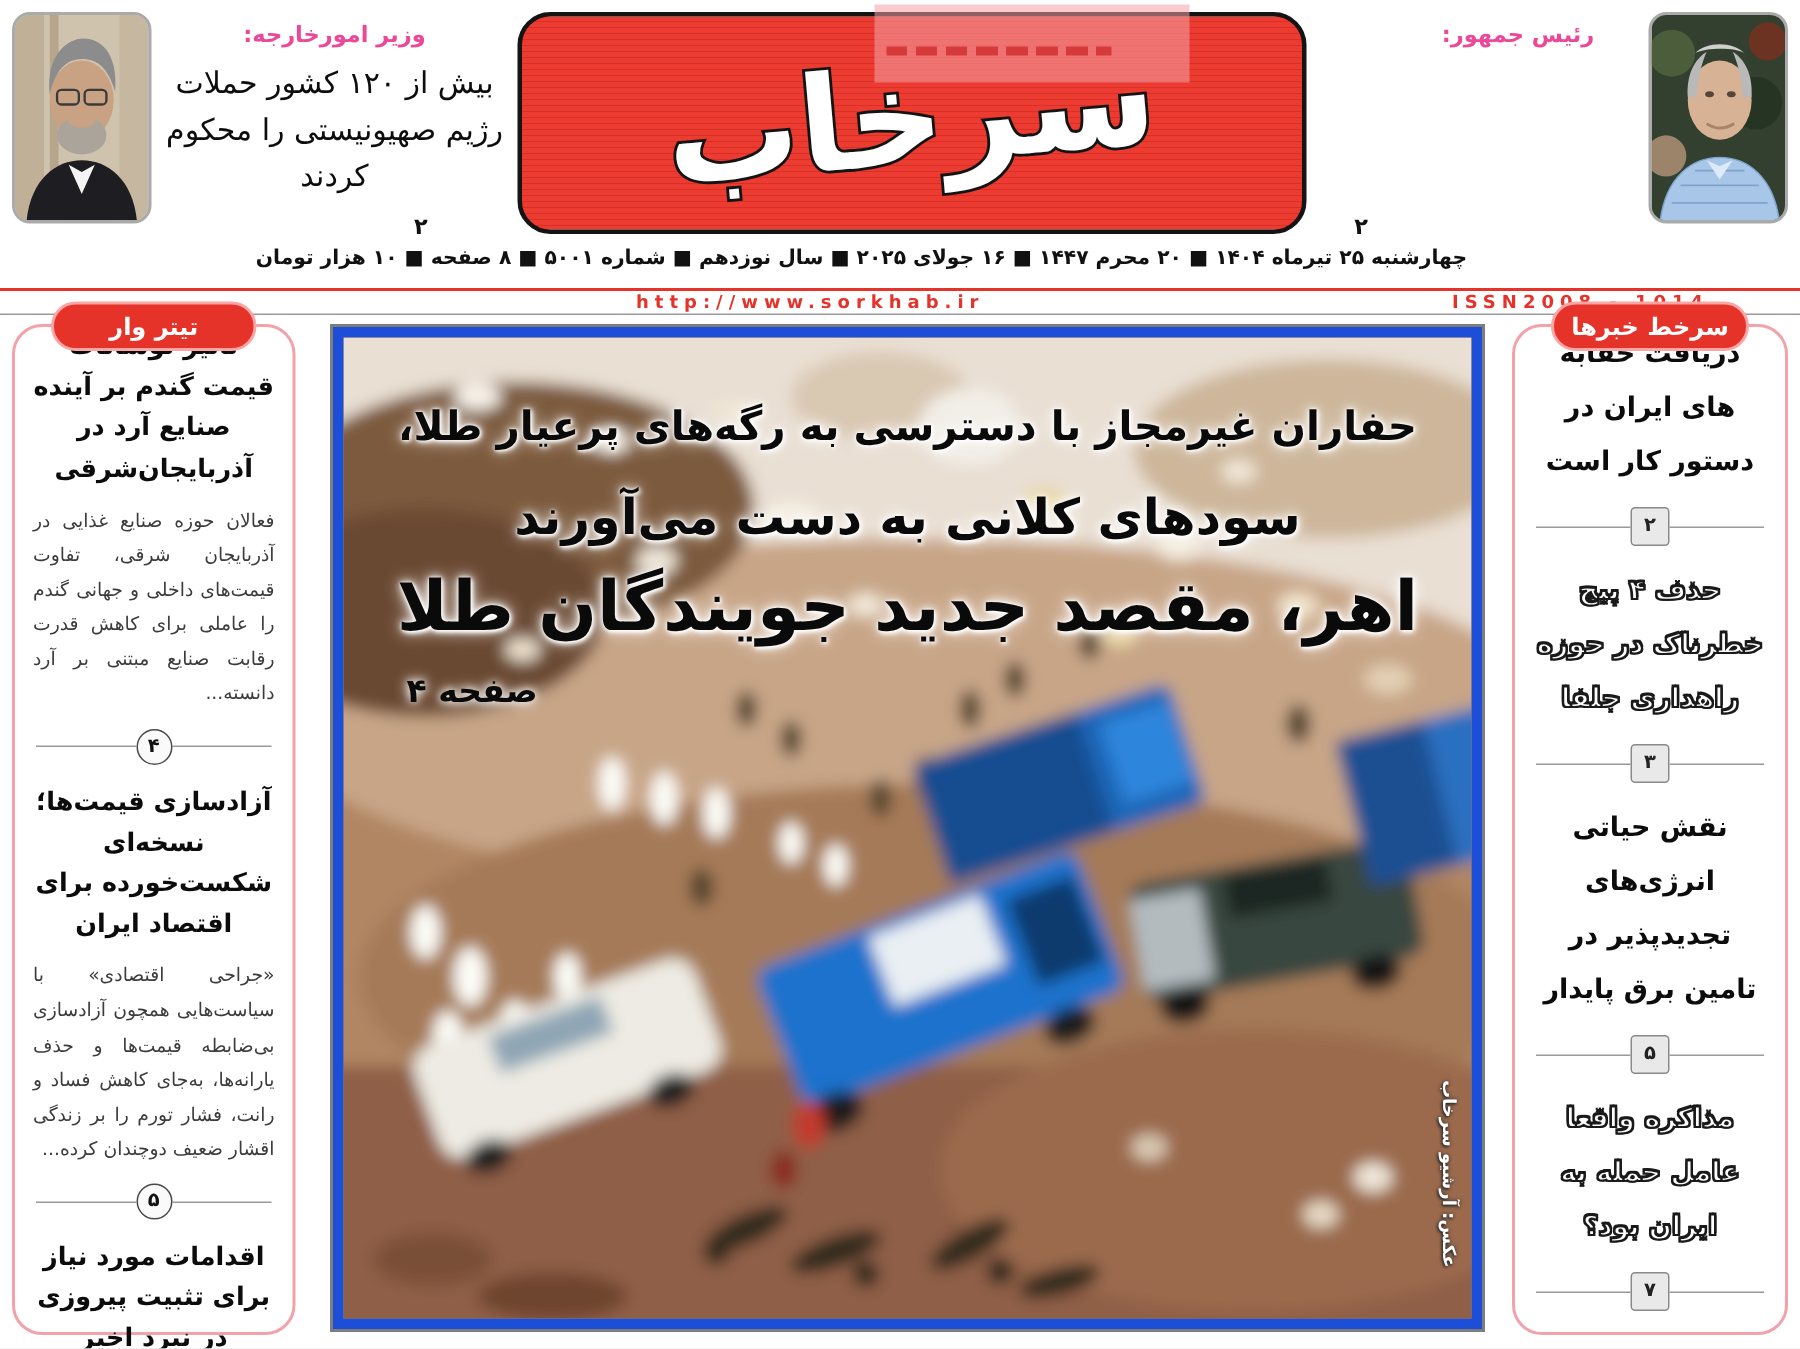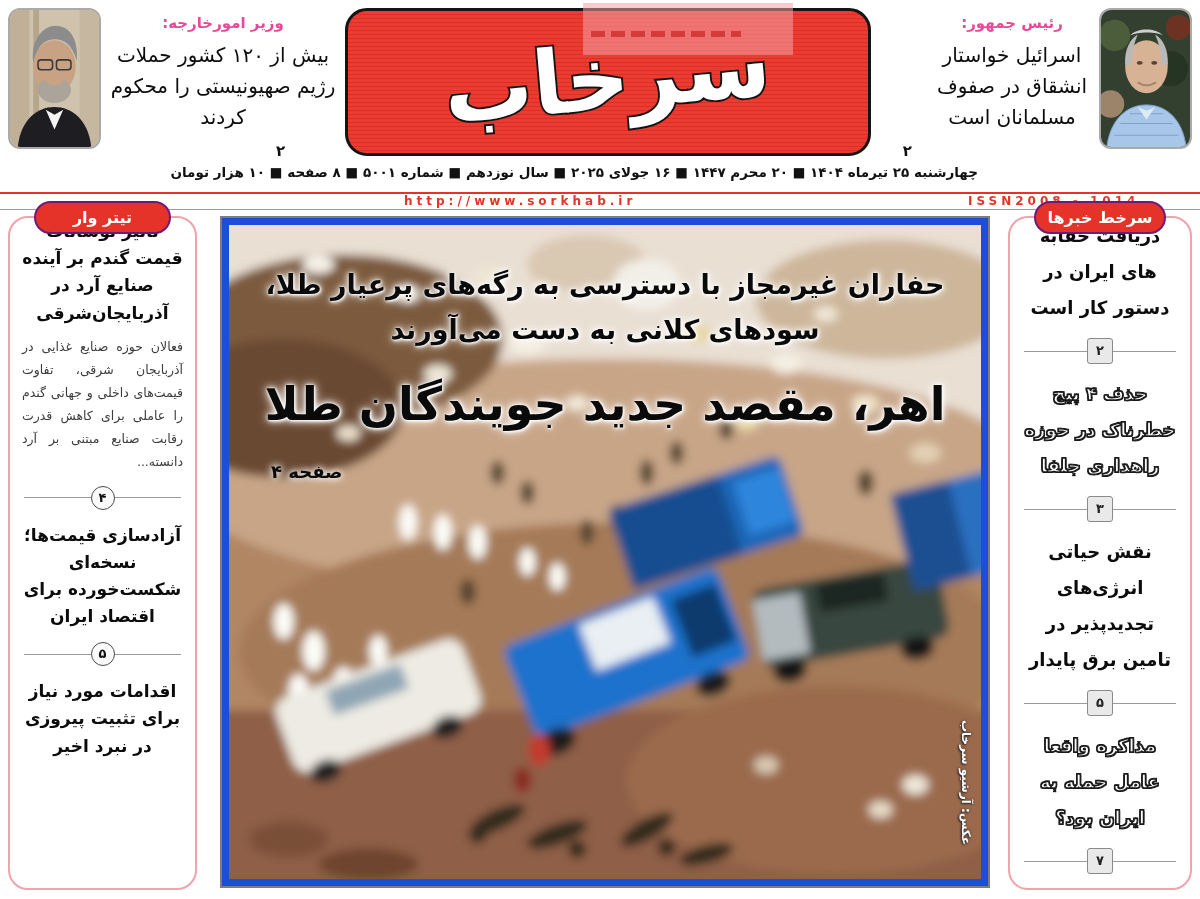--- a/index.html
+++ b/index.html
@@ -36,29 +36,29 @@
   .mast-watermark::before { content:""; position:absolute; left:8px; top:28px; width:150px; height:6px;
     background:repeating-linear-gradient(90deg,#c22 0 14px,transparent 14px 20px); opacity:.7; }
 
   
   .dateline { position:absolute; left:300px; right:222px; top:164px; text-align:center;
     font-size:13.5px; font-weight:bold; color:#111; white-space:nowrap; }
   .rule-red  { position:absolute; left:0; right:0; top:192px; height:2px; background:#e5332a; }
   .rule-gray { position:absolute; left:0; right:0; top:209px; height:1px; background:#9a9a9a; }
   .redline-text { position:absolute; top:194px; font-size:12px; font-weight:bold; color:#e5332a;
     letter-spacing:4px; direction:ltr; }
-  .url-text  { left:404px; }
+  .url-text  { left:424px; }
   .issn-text { left:968px; }
 
   
   .sidecol { position:absolute; top:216px; height:674px; border:2px solid #f2a2aa; border-radius:20px; background:#fff; }
   .col-left  { left:8px;  width:189px; }
   .col-right { right:8px; width:184px; }
   .col-pill { position:absolute; top:-17px; right:24px; left:24px; height:33px;
-    background:#e5332a; border:2px solid #701a75; border-radius:20px;
+    background:#e5332a; border:2px solid #fca5a5; border-radius:20px;
     color:#fff; font-size:16px; font-weight:bold; text-align:center; line-height:29px; }
 
   .hl-item { padding:0 12px; }
   .hl-title { font-size:17px; font-weight:bold; color:#0c0c0c; text-align:center; line-height:1.6; }
   .hl-body  { font-size:12.5px; color:#3c3c3c; text-align:justify; line-height:1.85; margin-top:8px; }
   .divider { display:flex; align-items:center; gap:0; margin:12px 14px; }
   .divider .line { flex:1; height:1px; background:#9a9a9a; }
   .badge-circle { width:24px; height:24px; border:1.5px solid #4a4a4a; border-radius:50%;
     background:#fafafa; font-size:13px; font-weight:bold; color:#111; text-align:center; line-height:21px; }
   .badge-square { width:26px; height:26px; border:1.5px solid #8a8a8a; border-radius:3px;
@@ -74,23 +74,23 @@
 
   
   .photo-frame { position:absolute; left:220px; top:216px; width:770px; height:672px;
     border:2px solid #7d7d7d; background:#1d4ed8; padding:7px; }
   .photo { position:relative; width:100%; height:100%; overflow:hidden; background:#b08663; }
   .photo > svg { position:absolute; inset:0; width:100%; height:100%; }
 
   .overlay { position:absolute; left:0; right:0; text-align:center; color:#0a0a0a;
     text-shadow:0 0 6px #fff, 0 0 12px #fff, 0 0 2px #fff, 1px 1px 3px #fff; }
   .ov-kicker1 { top:44px;  font-size:27px; font-weight:bold; }
-  .ov-kicker2 { top:89px; font-size:27px; font-weight:bold; }
+  .ov-kicker2 { top:100px; font-size:33px; font-weight:bold; }
   .ov-head    { top:152px; font-size:46px; font-weight:bold; letter-spacing:-1px; }
-  .ov-page    { position:absolute; left:42px; top:236px; font-size:18px; font-weight:bold; color:#0a0a0a;
+  .ov-page    { position:absolute; left:42px; top:224px; font-size:22px; font-weight:bold; color:#0a0a0a;
     text-shadow:0 0 6px #fff, 0 0 10px #fff; }
   .photo-caption { position:absolute; right:8px; bottom:34px; writing-mode:vertical-rl;
     color:#fff; font-size:12px; font-weight:bold; letter-spacing:1px;
     text-shadow:0 0 3px #333, 1px 1px 2px #222; }
 </style>
 </head>
 <body>
 
 <div class="page">
 
@@ -118,21 +118,20 @@
 
   <div class="masthead">
     <div class="mast-watermark"></div>
     <svg viewBox="0 0 526 148">
       <text x="263" y="102" text-anchor="middle" font-family="DejaVu Sans, sans-serif" font-size="92" font-weight="bold" fill="#ffffff" stroke="#141414" stroke-width="4" paint-order="stroke" transform="rotate(-5 263 80)">سرخاب</text>
     </svg>
   </div>
 
   <div class="topstory topstory-right">
     <div class="kicker">رئیس جمهور:</div>
-    <div class="title">اسرائیل خواستار انشقاق در صفوف مسلمانان است</div>
   </div>
   <div class="portrait portrait-right">
     <svg viewBox="0 0 92 140" preserveAspectRatio="none">
       <rect width="92" height="140" fill="#33402f"></rect>
       <circle cx="14" cy="26" r="16" fill="#53643f" opacity="0.8"></circle>
       <circle cx="80" cy="18" r="13" fill="#7a3020" opacity="0.8"></circle>
       <circle cx="72" cy="60" r="18" fill="#253322" opacity="0.9"></circle>
       <circle cx="10" cy="96" r="14" fill="#c9a183" opacity="0.7"></circle>
       <ellipse cx="47" cy="58" rx="22" ry="27" fill="#d8b294"></ellipse>
       <path d="M25,56 C24,40 30,30 38,25 C34,34 32,44 31,56 Z" fill="#b9b9b9"></path>
@@ -163,20 +162,21 @@
       <div class="hl-body">فعالان حوزه صنایع غذایی در آذربایجان شرقی، تفاوت قیمت‌های داخلی و جهانی گندم را عاملی برای کاهش قدرت رقابت صنایع مبتنی بر آرد دانسته...</div>
     </div>
     <div class="divider">
       <div class="line"></div>
       <div class="badge-circle">۴</div>
       <div class="line"></div>
     </div>
 
     <div class="hl-item">
       <div class="hl-title">آزادسازی قیمت‌ها؛ نسخه‌ای شکست‌خورده برای اقتصاد ایران</div>
+      <div class="hl-body">«جراحی اقتصادی» با سیاست‌هایی همچون آزادسازی بی‌ضابطه قیمت‌ها و حذف یارانه‌ها، به‌جای کاهش فساد و رانت، فشار تورم را بر زندگی اقشار ضعیف دوچندان کرده...</div>
     </div>
     <div class="divider">
       <div class="line"></div>
       <div class="badge-circle">۵</div>
       <div class="line"></div>
     </div>
 
     <div class="hl-item">
       <div class="hl-title">اقدامات مورد نیاز برای تثبیت پیروزی در نبرد اخیر</div>
 

